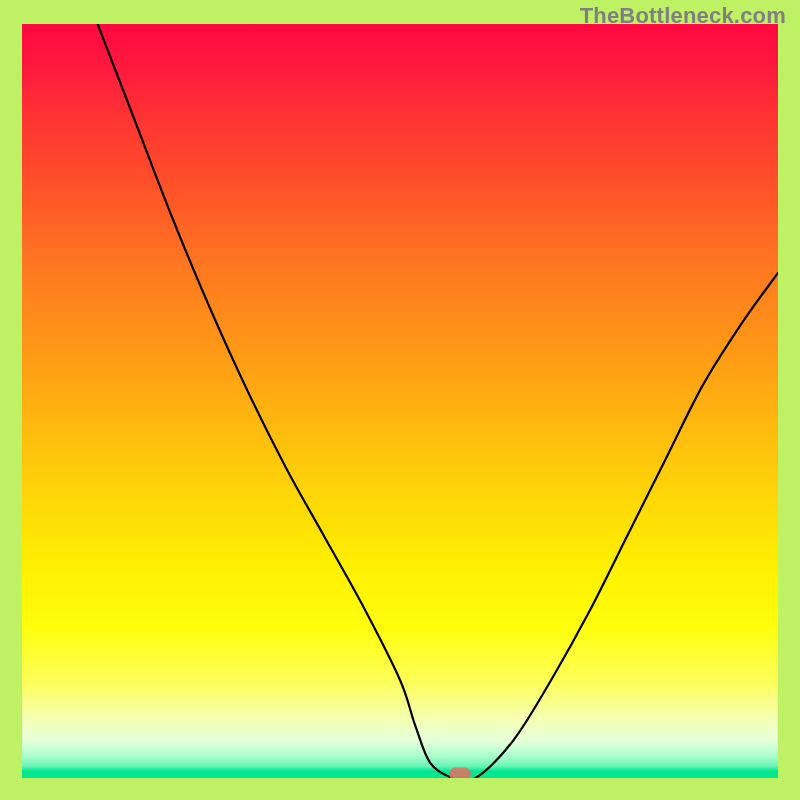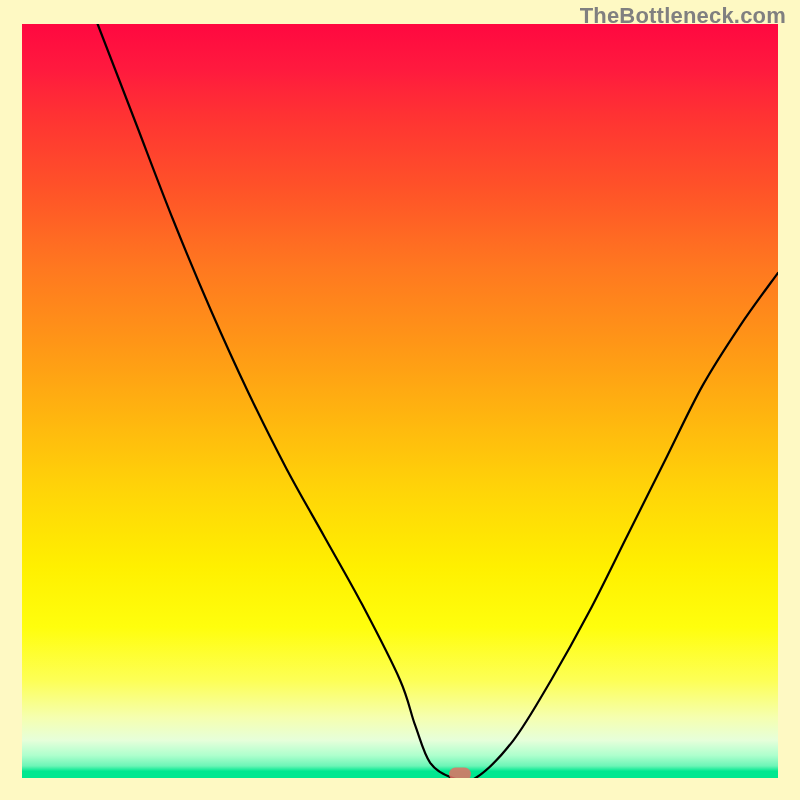--- a/index.html
+++ b/index.html
@@ -7,21 +7,21 @@
     padding: 0;
     width: 800px;
     height: 800px;
     background: #000;
     font-family: Arial, Helvetica, sans-serif;
   }
   .container {
     position: relative;
     width: 800px;
     height: 800px;
-    background: #fef9c3;
+    background: #bef264;
   }
   .watermark {
     position: absolute;
     top: 3px;
     right: 14px;
     color: #808080;
     font-size: 22px;
     font-weight: 600;
     letter-spacing: 0.2px;
     z-index: 5;

